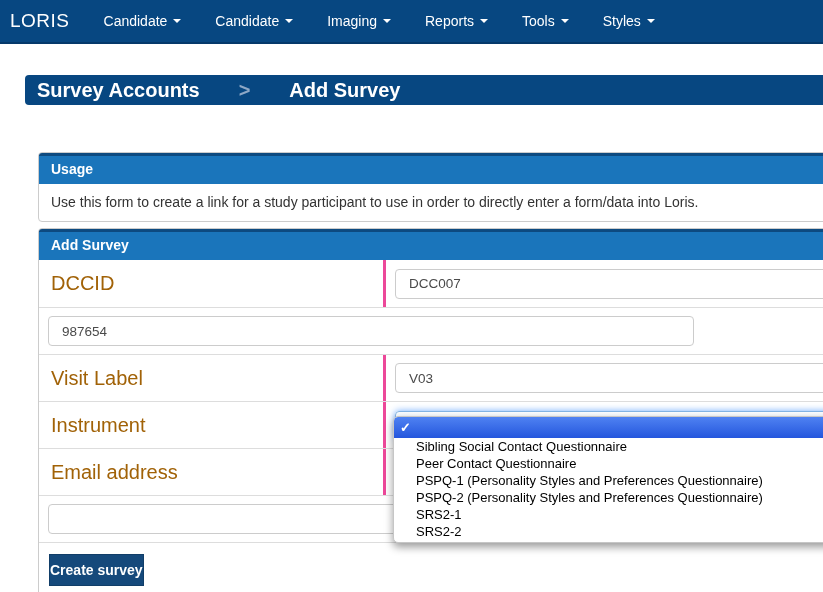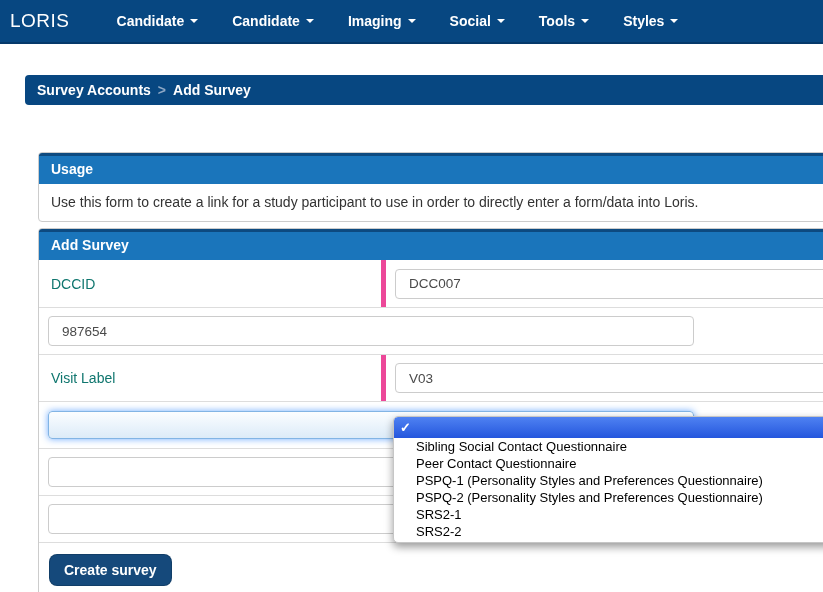--- a/index.html
+++ b/index.html
@@ -2,62 +2,62 @@
 <html><head>
 <meta charset="utf-8">
 <style>
   * { margin:0; padding:0; box-sizing:border-box; }
   html,body { width:823px; height:592px; overflow:hidden; background:#fff;
               font-family:"Liberation Sans", sans-serif; position:relative; }
 
   
   .navbar { height:44px; background:#074781; border-bottom:2px solid #05396a;
             display:flex; align-items:center; padding-left:10px; }
-  .brand { color:#fff; font-size:19px; letter-spacing:.5px; margin-right:30px;
+  .brand { color:#fff; font-size:19px; letter-spacing:.5px; margin-right:17px;
            cursor:pointer; }
-  .nav-item { color:#fff; font-size:14px; font-weight:bold; padding:0 17px;
+  .nav-item { color:#fff; font-size:14px; font-weight:normal; padding:0 17px;
               display:flex; align-items:center; cursor:pointer; white-space:nowrap; }
   .caret { width:0; height:0; border-left:4px solid transparent;
            border-right:4px solid transparent; border-top:4px solid #fff;
            margin-left:6px; display:inline-block; }
 
   
   .breadcrumb { position:absolute; left:25px; right:0; top:75px; height:30px;
                 background:#074781; border-radius:4px 0 0 4px; display:flex;
-                align-items:center; padding-left:12px; font-size:14px;
-                font-weight:bold; color:#fff; }
+                align-items:center; padding-left:12px; font-size:20px;
+                font-weight:bold; color:#fff;gap:32px; }
   .breadcrumb .crumb { cursor:pointer; }
   .breadcrumb .sep { color:#8ea8c6; margin:0 7px; }
 
   
   .content { position:absolute; left:38px; top:152px; width:1025px; }
   .panel { border:1px solid #ccc; border-radius:4px; background:#fff; }
   .panel + .panel { margin-top:6px; }
   .panel-heading { background:#1a75bb; border-top:3px solid #0d4a80;
                    border-radius:3px 3px 0 0; color:#fff; font-size:14px;
                    font-weight:bold; padding:5px 12px 7px; }
   .panel-body-text { padding:10px 12px 11px; font-size:14px; color:#333; }
 
   
   .form-row { display:flex; min-height:47px; align-items:stretch; }
   .form-row + .form-row, .button-row { border-top:1px solid #ddd; }
-  .label-cell { width:347px; padding-left:12px; border-right:5px solid #ec4899;
-                display:flex; align-items:center; font-size:14px; color:#0f766e; }
+  .label-cell { width:347px; padding-left:12px; border-right:3px solid #ec4899;
+                display:flex; align-items:center; font-size:20px; color:#a16207; }
   .input-cell { flex:1; display:flex; align-items:center; padding:8px 0 8px 9px; }
   input.text { width:646px; height:30px; border:1px solid #ccc; border-radius:4px;
                padding:0 13px; font-size:13.5px; color:#4a4a4a;
                font-family:"Liberation Sans", sans-serif; outline:none; }
   .select-focus { width:646px; height:28px; border:1px solid #82b4e4;
                   border-radius:4px; cursor:pointer;
                   background:linear-gradient(#fbfdff,#dcebf8);
                   box-shadow:0 0 7px rgba(86,157,255,.85); }
 
   .button-row { display:flex; gap:7px; padding:11px 0 11px 10px; }
-  .btn { color:#fff; font-size:14px; font-weight:bold; padding:7px 14px;
-         border-radius:8px; border:1px solid rgba(0,0,0,.15); cursor:pointer;
+  .btn { color:#fff; font-size:14px; font-weight:bold; padding:7px 0;
+         border-radius:0; border:1px solid rgba(0,0,0,.15); cursor:pointer;
          font-family:"Liberation Sans", sans-serif;text-align:center; }
   .btn-primary { background:#15497b; }
   .btn-secondary { background:#6d97c0; }
 
   
   .dropdown-menu { position:absolute; left:393px; top:416px; width:660px;
                    background:#fff; border:1px solid #c6c6c6; border-radius:5px;
                    box-shadow:0 4px 9px rgba(0,0,0,.4); z-index:20;
                    padding-bottom:2px; overflow:hidden; }
   .dd-selected { height:21px; display:flex; align-items:center;
@@ -79,21 +79,21 @@
   </span>
   <span class="nav-item">
     <span>Candidate</span>
     <span class="caret"></span>
   </span>
   <span class="nav-item">
     <span>Imaging</span>
     <span class="caret"></span>
   </span>
   <span class="nav-item">
-    <span>Social</span>
+    <span>Reports</span>
     <span class="caret"></span>
   </span>
   <span class="nav-item">
     <span>Tools</span>
     <span class="caret"></span>
   </span>
   <span class="nav-item">
     <span>Styles</span>
     <span class="caret"></span>
   </span>
@@ -129,26 +129,28 @@
     </div>
 
     <div class="form-row">
       <div class="label-cell">Visit Label</div>
       <div class="input-cell">
         <input class="text" type="text" value="V03" style="">
       </div>
     </div>
 
     <div class="form-row">
+      <div class="label-cell">Instrument</div>
       <div class="input-cell">
         <div class="select-focus"></div>
       </div>
     </div>
 
     <div class="form-row">
+      <div class="label-cell">Email address</div>
       <div class="input-cell">
         <input class="text" type="text" value="" style="">
       </div>
     </div>
 
     <div class="form-row">
       <div class="input-cell">
         <input class="text" type="text" value="" style="">
       </div>
     </div>

